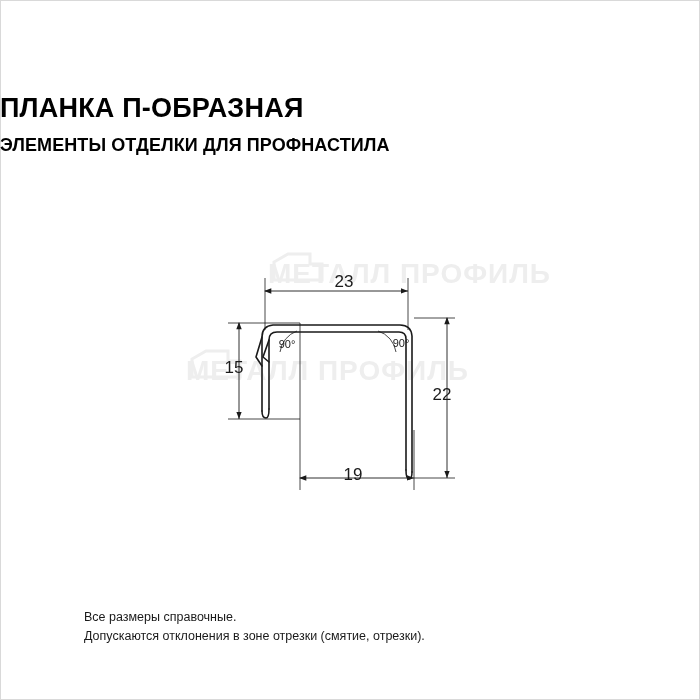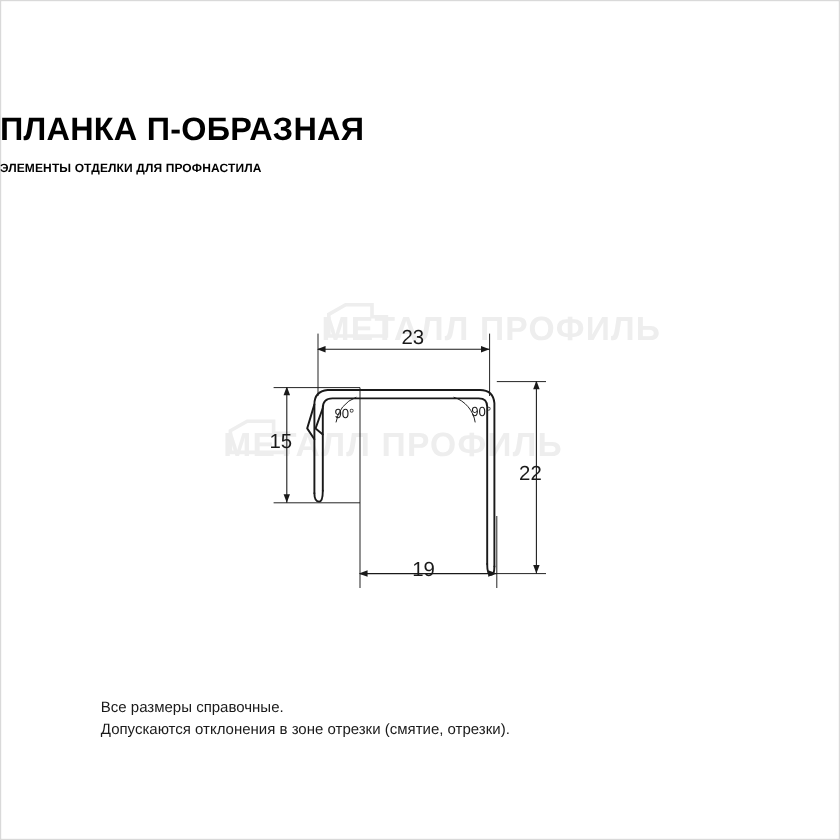--- a/index.html
+++ b/index.html
@@ -41,21 +41,21 @@
   }
   .title-line2 {
     font-size: 27px;
     font-weight: bold;
     letter-spacing: 0.2px;
     line-height: 32px;
     margin-top: 3px;
     white-space: nowrap;
   }
   .subtitle {
-    font-size: 10px;
+    font-size: 18px;
     font-weight: bold;
     margin-top: 11px;
     letter-spacing: 0.1px;
     white-space: nowrap;
   }
   
   #drawing {
     position: absolute;
     left: 0;
     top: 0;
@@ -76,21 +76,21 @@
   .wm1 { left: 268px; top: 258px; }
   .wm2 { left: 186px; top: 355px; }
   .wm-logo {
     position: absolute;
     pointer-events: none;
   }
   
   .notes {
     position: absolute;
     left: 84px;
-    top: 580px;
+    top: 608px;
     font-size: 12.5px;
     line-height: 19px;
     color: #1a1a1a;
   }
   .notes div { white-space: nowrap; }
 </style>
 </head>
 <body>
 
 <div id="page">

